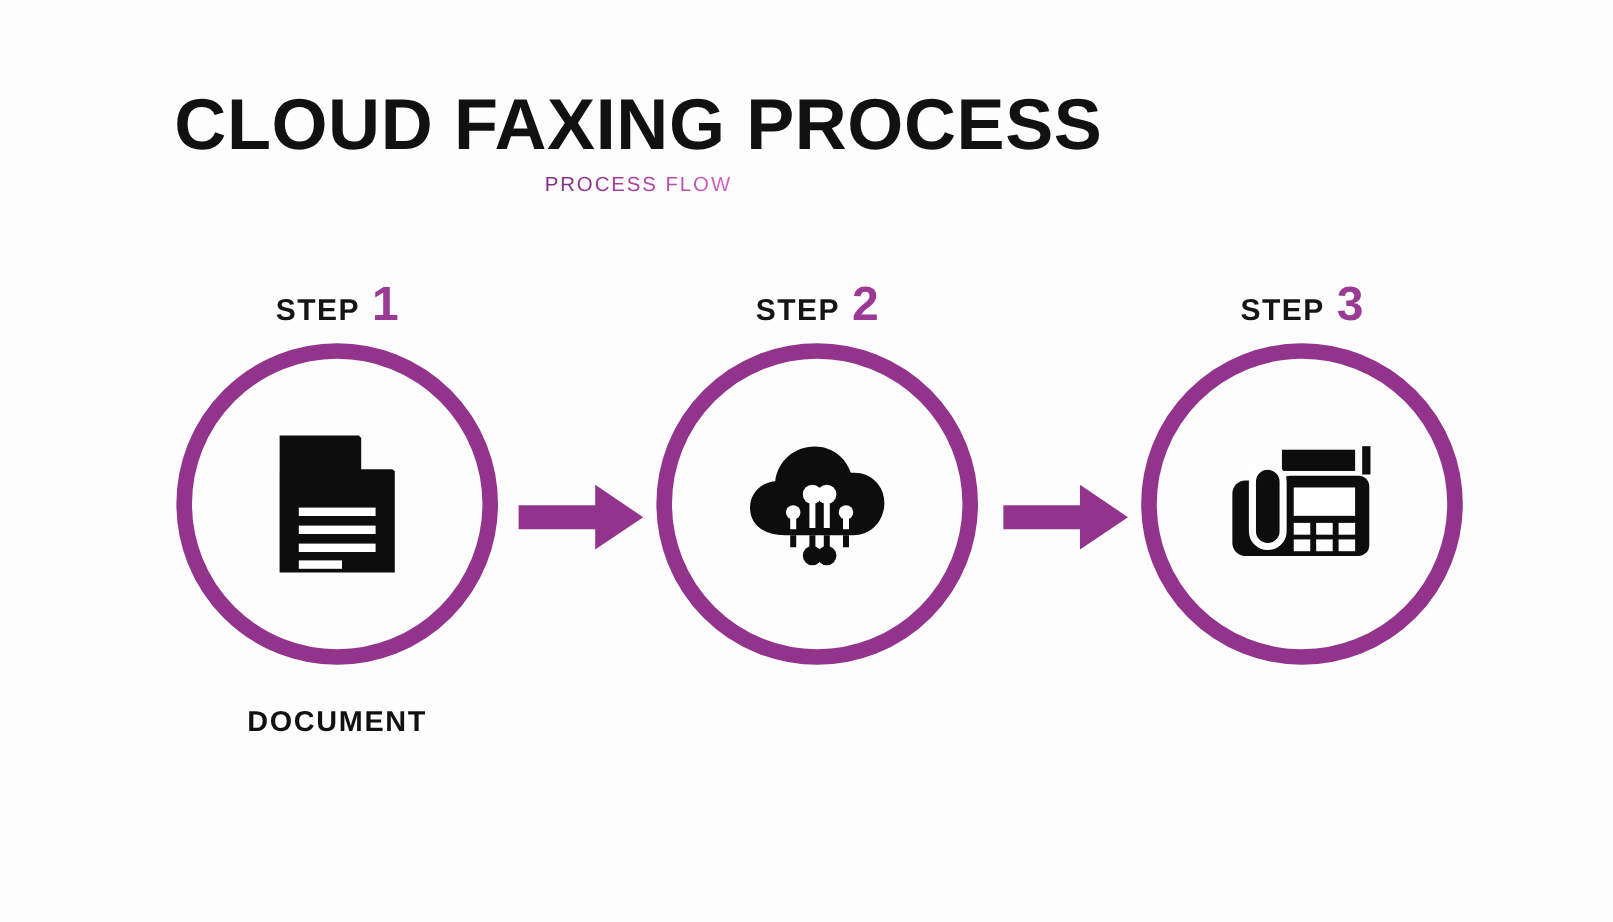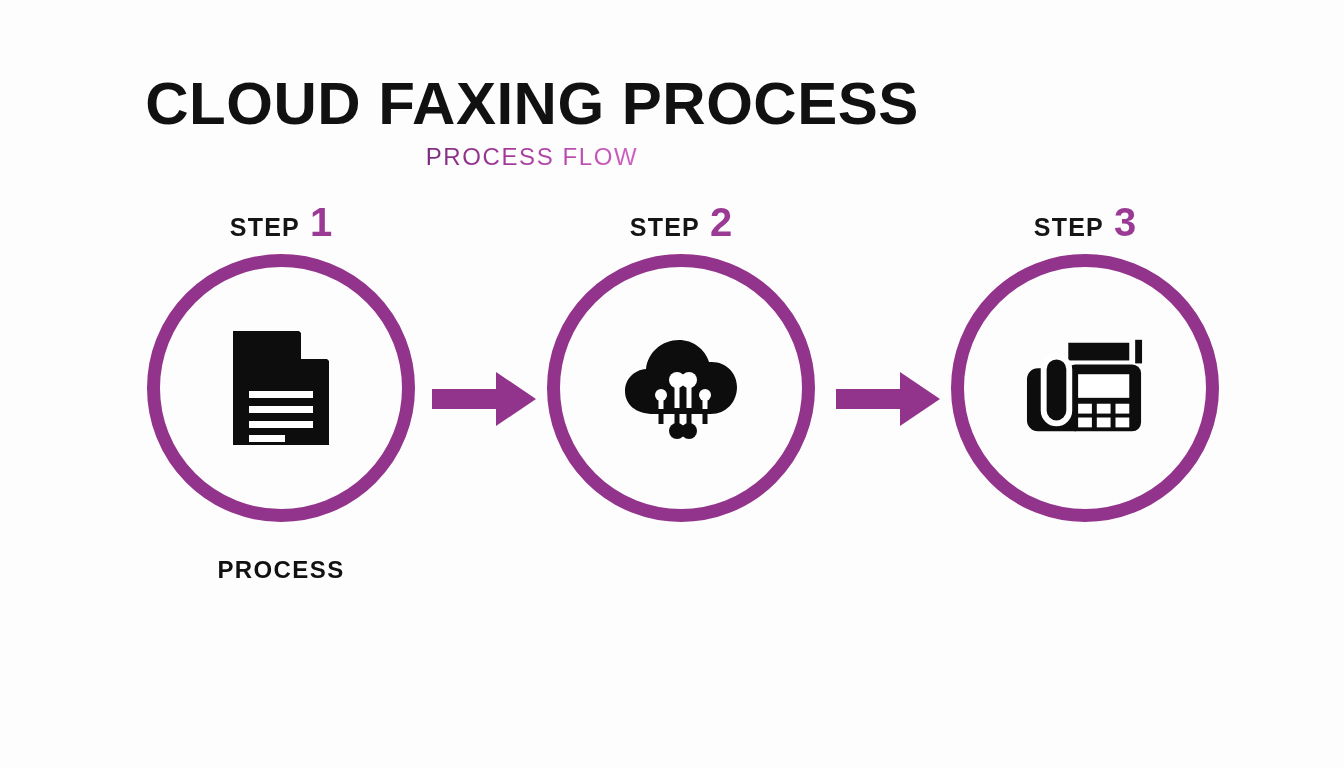--- a/index.html
+++ b/index.html
@@ -35,36 +35,36 @@
     font-weight: bold;
     letter-spacing: 0.5px;
     color: #111111;
     line-height: 1.05;
     margin: 0;
     white-space: nowrap;
   }
   .subtitle {
     margin-top: 10px;
     font-family: "Liberation Sans", sans-serif;
-    font-size: 24px;
+    font-size: 17px;
     font-weight: normal;
     letter-spacing: 1.6px;
     line-height: 1;
     background: linear-gradient(90deg, #7d2a80 0%, #a83c9c 45%, #cf63c4 100%);
     -webkit-background-clip: text;
     background-clip: text;
     color: transparent;
     -webkit-text-fill-color: transparent;
     display: inline-block;
   }
 
   
   .flow {
     position: absolute;
-    top: 202px;
+    top: 234px;
     left: 0;
     width: 1126px;
     height: 400px;
   }
 
   .step {
     position: absolute;
     width: 300px;
     top: 0;
     text-align: center;
@@ -161,21 +161,21 @@
           <svg width="100" height="118" viewBox="0 0 100 118" xmlns="http://www.w3.org/2000/svg" aria-hidden="true">
             <path d="M2 2 H68 L98 32 V116 H2 Z" fill="#0d0d0d"></path>
             <path d="M70 2 L98 30 H70 Z" fill="#fdfdfe"></path>
             <rect x="18" y="62" width="64" height="7" fill="#ffffff"></rect>
             <rect x="18" y="77" width="64" height="7" fill="#ffffff"></rect>
             <rect x="18" y="92" width="64" height="7" fill="#ffffff"></rect>
             <rect x="18" y="106" width="36" height="7" fill="#ffffff"></rect>
           </svg>
         </div>
       </div>
-      <div class="step-caption">PROCESS</div>
+      <div class="step-caption">DOCUMENT</div>
     </div>
 
     <div class="arrow arrow-1">
       <svg width="104" height="58" viewBox="0 0 104 58" xmlns="http://www.w3.org/2000/svg" aria-hidden="true">
         <path d="M0 19 H64 V2 L104 29 L64 56 V39 H0 Z" fill="#93348c"></path>
       </svg>
     </div>
 
     <div class="step step-2">
       <div class="step-label">

